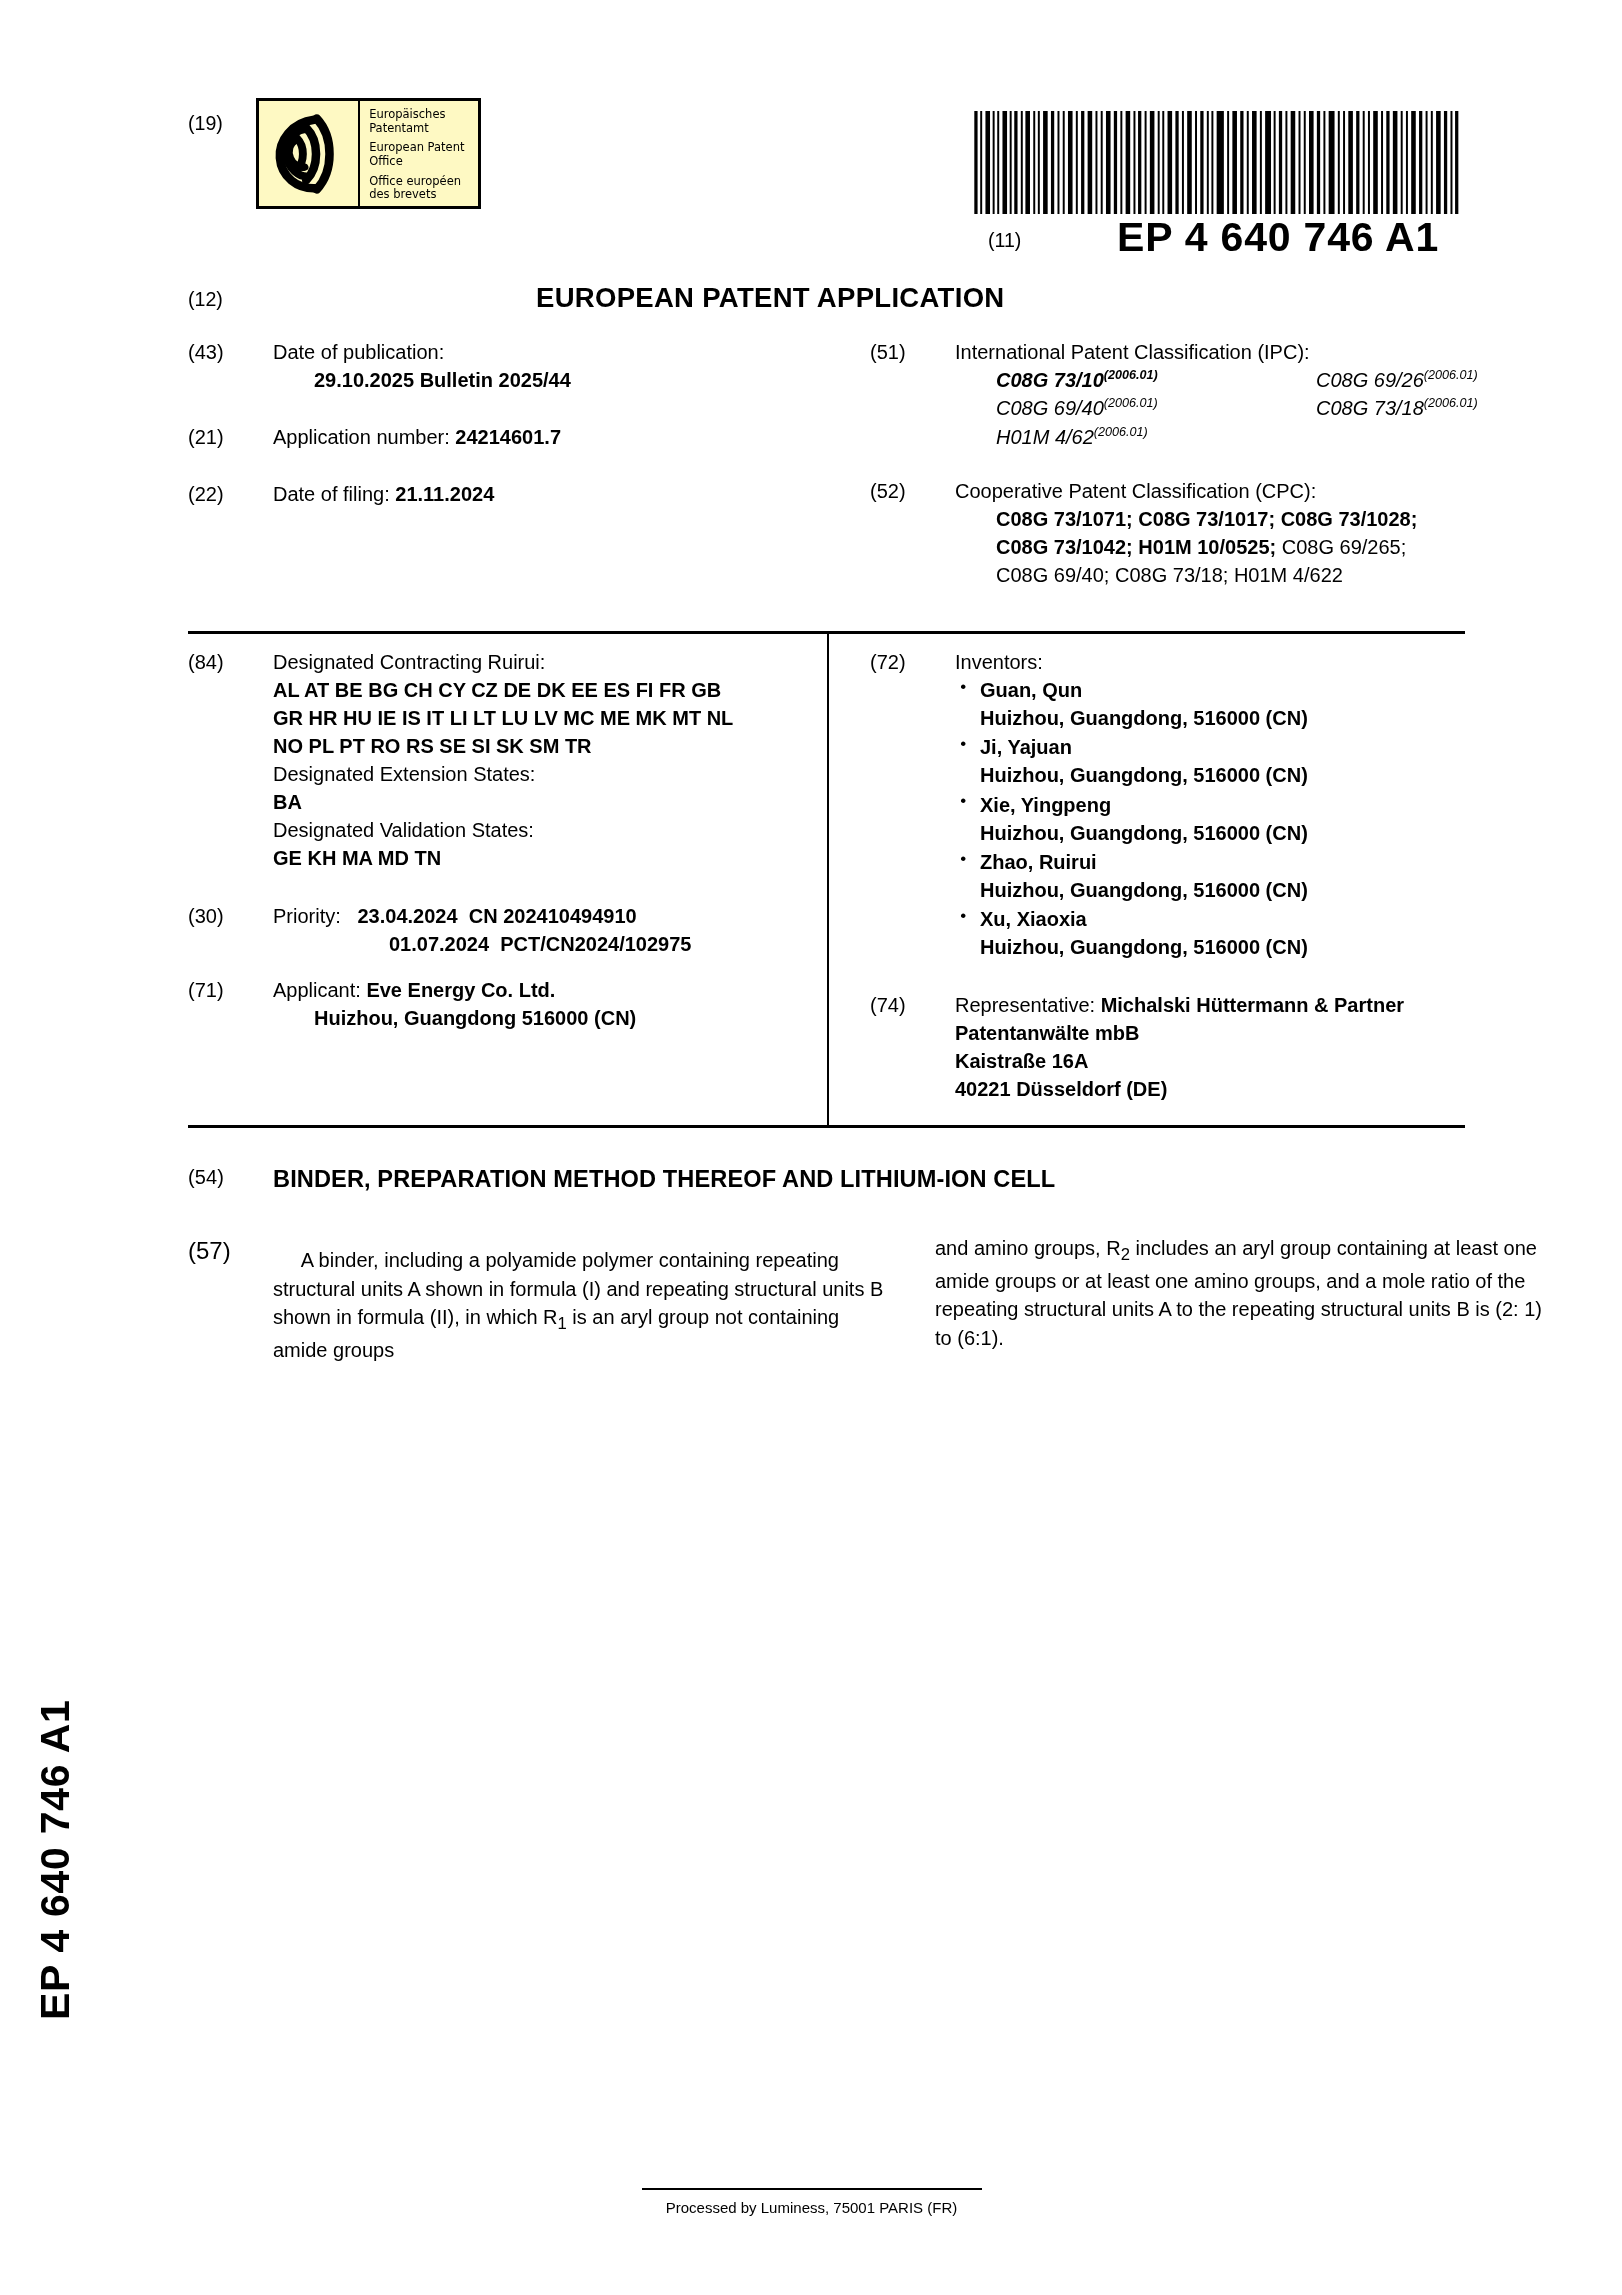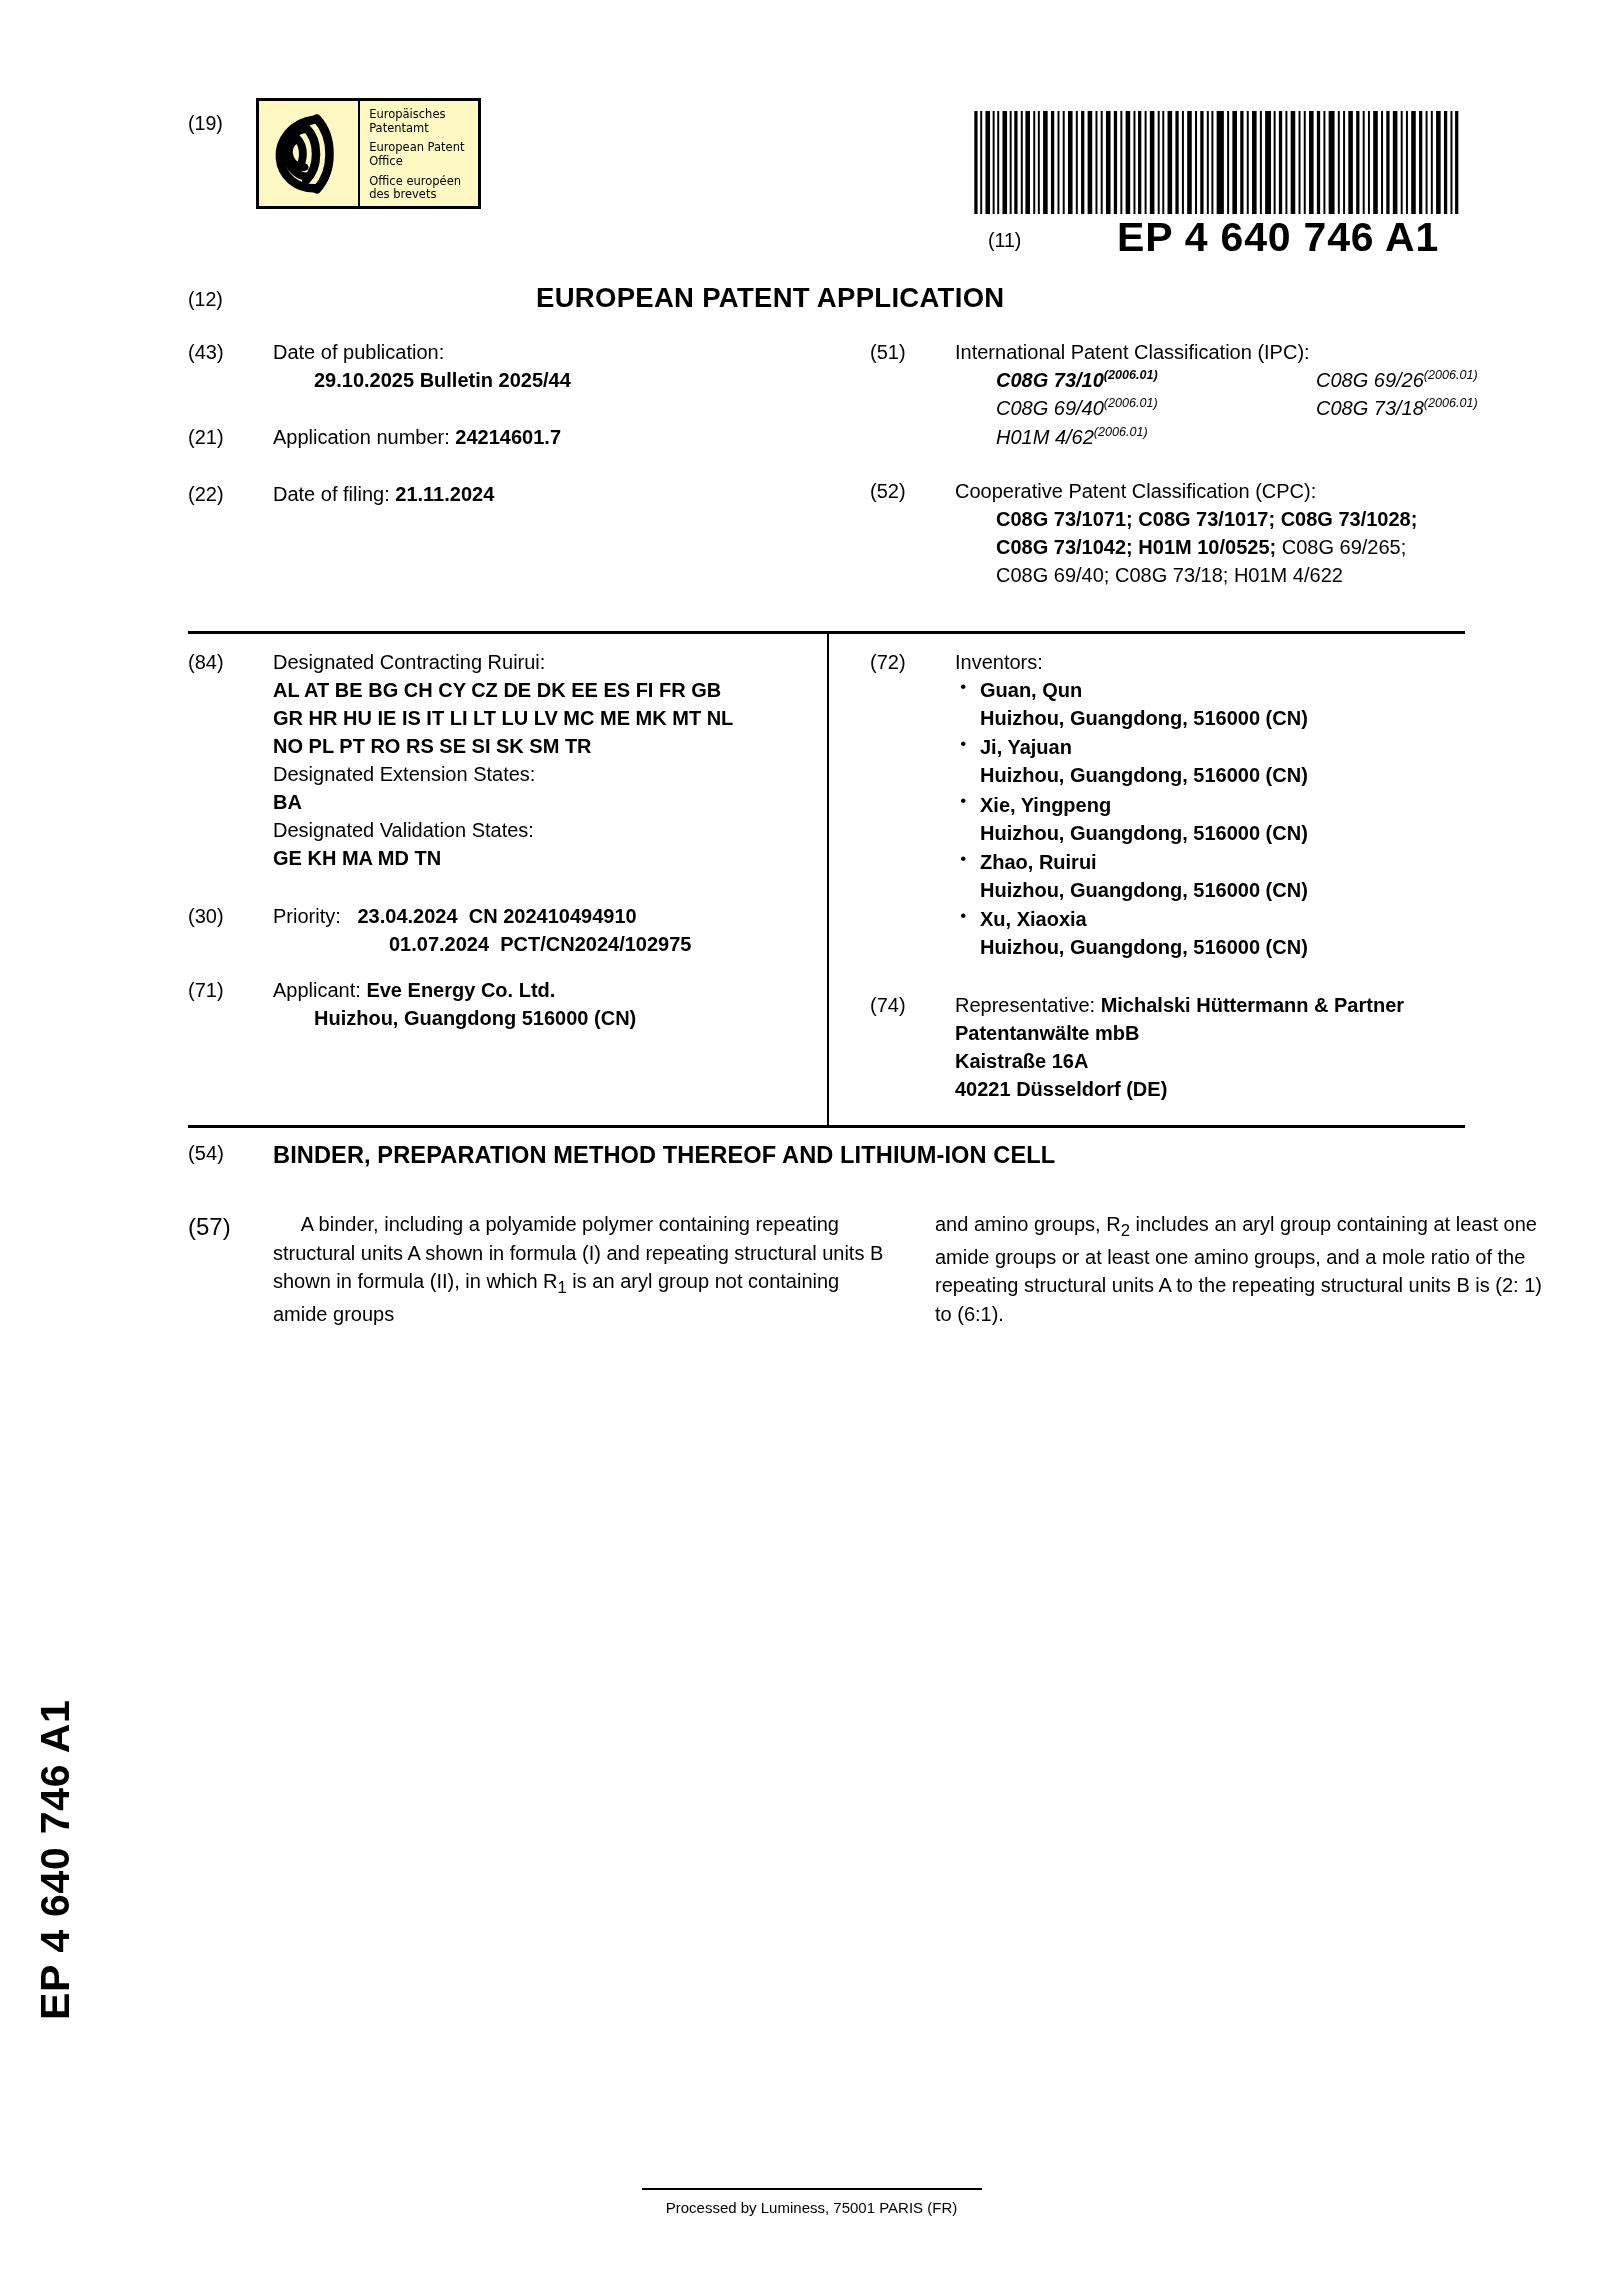--- a/index.html
+++ b/index.html
@@ -235,21 +235,21 @@
     position: absolute;
     left: 0;
     top: 0;
     font-size: 24px;
   }
   .abs-col {
     width: 615px;
     flex: 0 0 615px;
     text-align: justify;
   }
-  .abs-col.left { padding-left: 85px; width: 615px; flex: 0 0 615px; }
+  .abs-col.left { padding-left: 85px; width: 615px; flex: 0 0 615px; margin-top: 12px; }
   .abs-col.right { margin-left: 47px; }
   .abs-col.right p { margin: 0; }
   .abs-col.left p { margin: 0; }
   .abs-col p:last-child { text-align: left; }
 
   
   .footer {
     position: absolute;
     left: 0;
     right: 0;
@@ -512,21 +512,21 @@
             <span class="ind b">Kaistraße 16A</span>
             <span class="ind b">40221 Düsseldorf (DE)</span>
           </div>
 
         </div>
       </div>
     </div>
 
     <hr class="rule">
 
-    <div class="title54" style="margin-top:14px;">
+    <div class="title54" style="margin-top:38px;">
       <span class="code">(54)</span>
       <span>BINDER, PREPARATION METHOD THEREOF AND LITHIUM-ION CELL</span>
     </div>
 
     <div class="abstract" style="margin-top:41px;">
       <span class="abs-code">(57)</span>
       <div class="abs-col left">
         <p>&nbsp;&nbsp;&nbsp;&nbsp;&nbsp;<span>A binder, including a polyamide polymer containing repeating structural units A shown in formula (I) and repeating structural units B shown in formula (II), in which R</span><sub>1</sub><span> is an aryl group not containing amide groups</span></p>
       </div>
       <div class="abs-col right">

